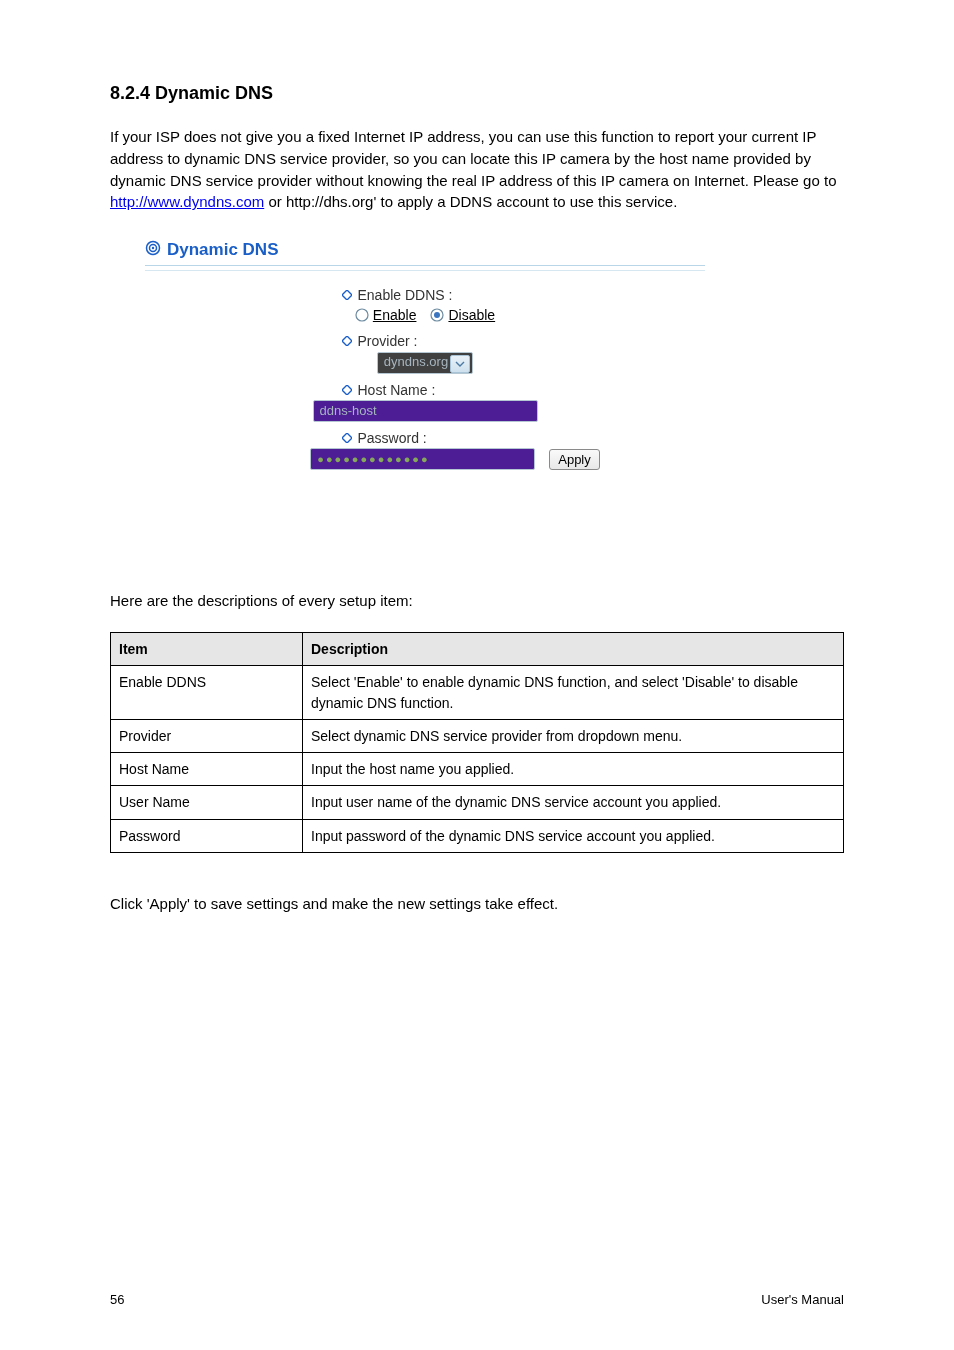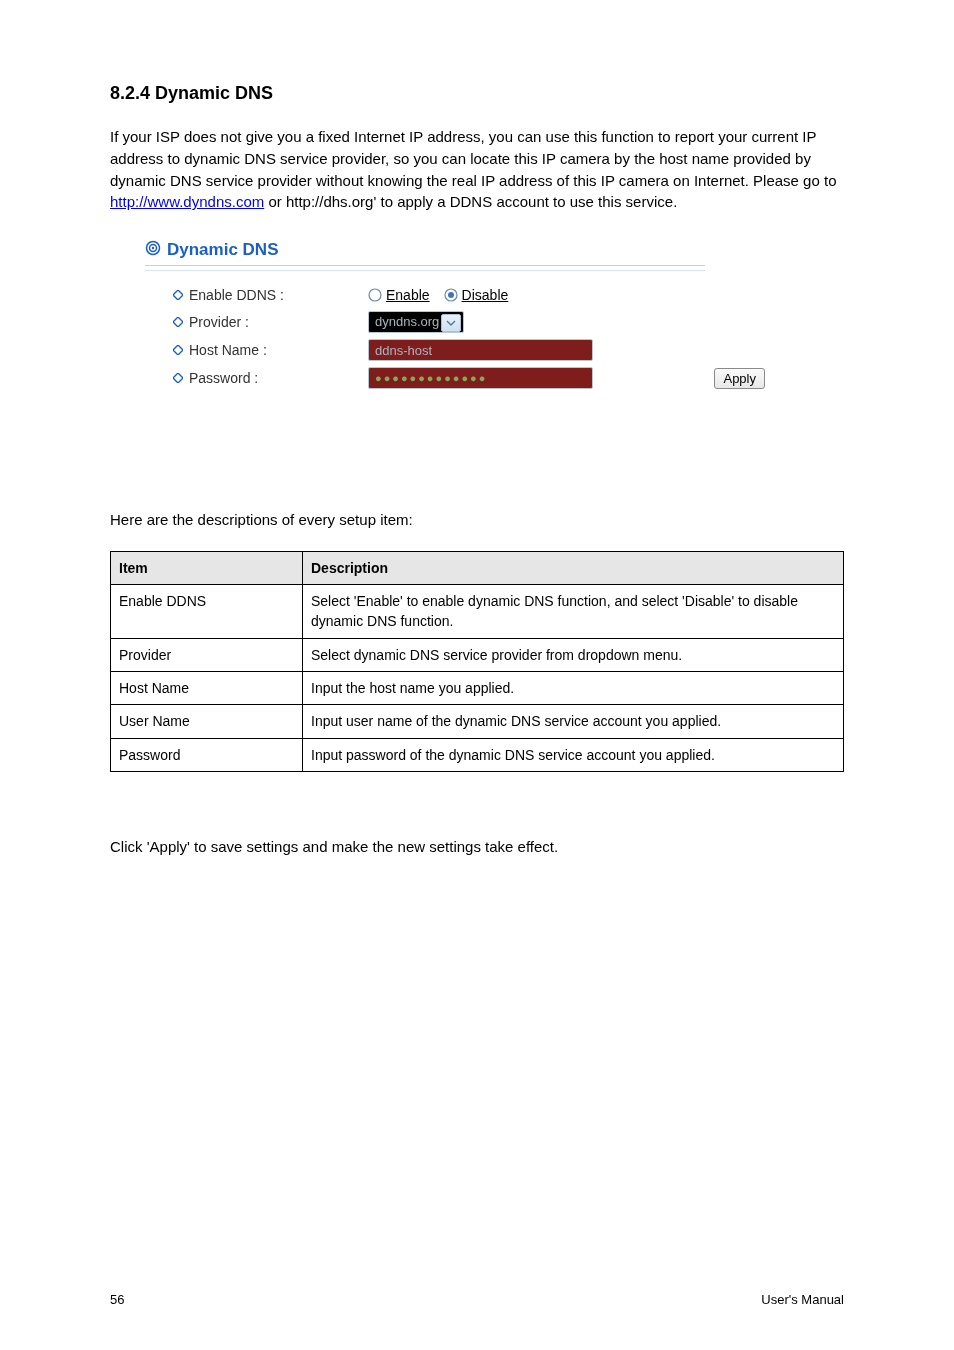--- a/index.html
+++ b/index.html
@@ -49,20 +49,21 @@
     font-size: 17px;
   }
   .ss-body {
     border-top: 1px solid #d6e7f2;
     padding-top: 8px;
   }
   .ss-row {
     display: flex;
     align-items: center;
     margin: 6px 0;
+    flex-direction: column;
   }
   .ss-label {
     display: flex;
     align-items: center;
     gap: 6px;
     width: 195px;
     padding-left: 28px;
     color: #333;
     font-size: 14px;
   }
@@ -70,42 +71,42 @@
   .ss-controls {
     display: flex;
     align-items: center;
     gap: 14px;
     flex: 1;
   }
   .radio-pair { display: flex; align-items: center; gap: 4px; font-size: 14px; text-decoration: underline; }
   .ss-select {
     border: 1px solid #b5c7d3;
     border-radius: 2px;
-    background: #000000;
+    background: #404040;
     color: #a5b4be;
     font-size: 13px;
     padding: 3px 24px 3px 6px;
     position: relative;
     display: inline-flex;
     align-items: center;
     height: 22px;
     box-sizing: border-box;
   }
   .ss-select .dd-btn {
     position: absolute; right: 2px; top: 2px;
     width: 18px; height: 16px;
     border: 1px solid #a8c3d6;
     border-radius: 2px;
     background: linear-gradient(#e9f1f8,#cfe1ee);
     display: flex; align-items: center; justify-content: center;
   }
   .ss-input {
     border: 1px solid #b5c7d3;
     border-radius: 2px;
-    background: #7f1d1d;
+    background: #4c1d95;
     color: #a5b4be;
     font-size: 13px;
     padding: 3px 6px;
     width: 225px;
     height: 22px;
     box-sizing: border-box;
   }
   .ss-input.pw {
     letter-spacing: 2px;
     color: #86a85a;
@@ -139,21 +140,21 @@
   }
   table.field-table th {
     background: #e6e6e6;
     font-weight: bold;
   }
   table.field-table td.item {
     width: 175px;
   }
   .closing {
     font-size: 15px;
-    margin-top: 64px;
+    margin-top: 40px;
   }
   .footer {
     position: absolute;
     bottom: 40px;
     left: 110px;
     right: 110px;
     display: flex;
     justify-content: space-between;
     font-size: 13px;
   }

